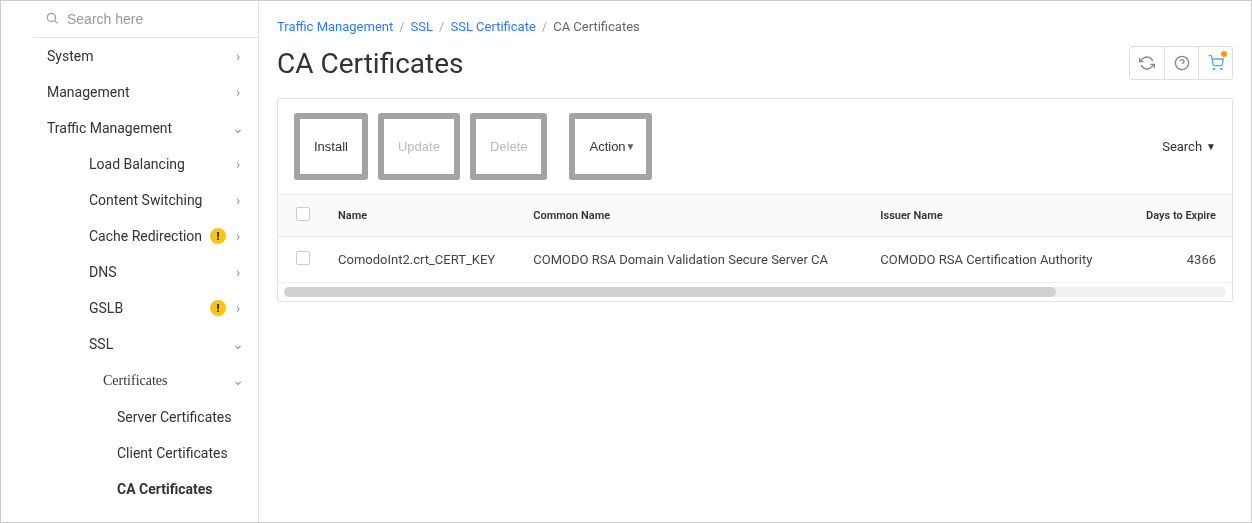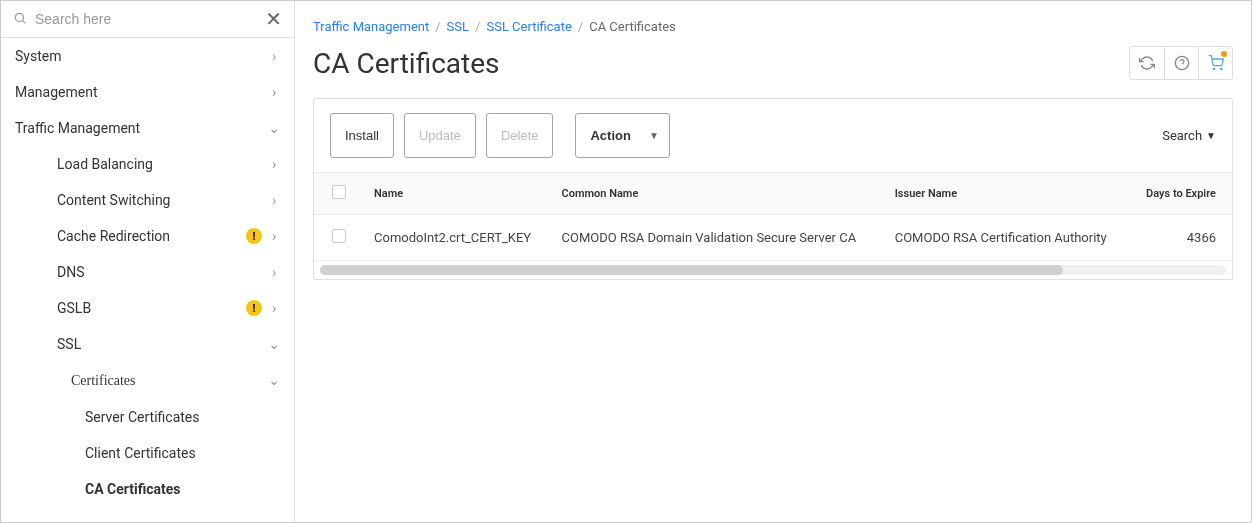--- a/index.html
+++ b/index.html
@@ -9,25 +9,26 @@
       color: #333;
       background: #fff;
       display: flex;
       height: 523px;
       width: 1252px;
       border: 1px solid #ccc;
       overflow: hidden;
     }
     
     .sidebar {
-      width: 294px;
+      width: 258px;
       border-right: 1px solid #e0e0e0;
       display: flex;
       flex-direction: column;
       overflow-y: auto;
+      padding-left: 32px;
     }
     .search-row {
       display: flex;
       align-items: center;
       padding: 8px 12px;
       border-bottom: 1px solid #e0e0e0;
       gap: 8px;
     }
     .search-icon { color: #999; font-size: 14px; }
     .search-input {
@@ -110,30 +111,30 @@
     }
     .toolbar {
       display: flex;
       justify-content: space-between;
       align-items: center;
       padding: 14px 16px;
       border-bottom: 1px solid #e8e8e8;
     }
     .toolbar-left { display: flex; gap: 10px; align-items: center; }
     .btn {
-      padding: 14px 14px;
-      border: 1px solid #a3a3a3;
+      padding: 20px 14px;
+      border: 6px solid #a3a3a3;
       background: #fff;
       border-radius: 3px;
       font-size: 13px;
       cursor: pointer;
       color: #333;
     }
     .btn.disabled { color: #bbb; cursor: not-allowed; }
-    .btn.action { display: flex; align-items: center; gap: 18px; padding-right: 10px; margin-left: 12px; font-weight: bold; }
+    .btn.action { display: flex; align-items: center; padding-right: 10px; margin-left: 12px; }
     .btn .caret { font-size: 10px; color: #666; }
     .search-link { font-size: 13px; color: #333; cursor: pointer; display: flex; align-items: center; gap: 4px; }
     .search-link .caret { font-size: 10px; }
     
     table { width: 100%; border-collapse: collapse; }
     thead th {
       text-align: left;
       font-weight: 600;
       font-size: 11px;
       padding: 12px 10px;

